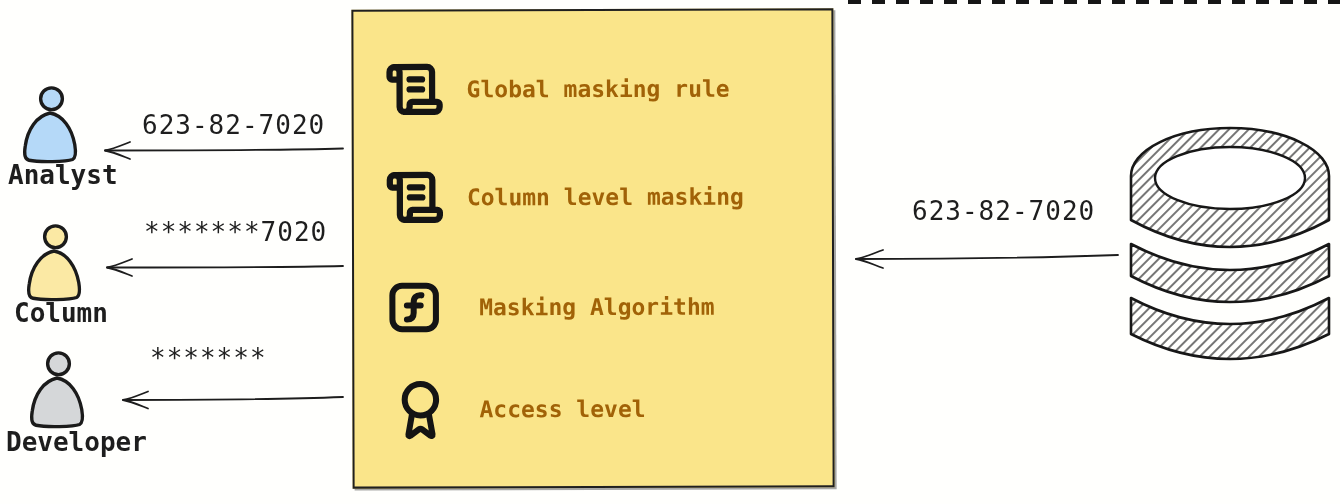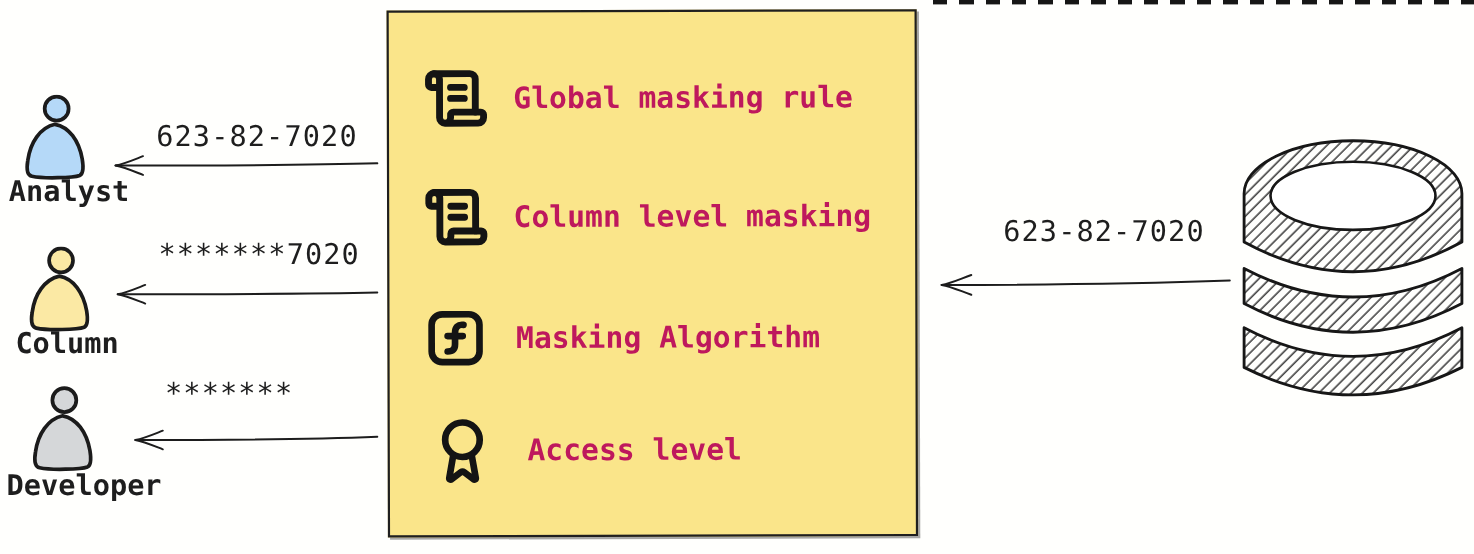--- a/index.html
+++ b/index.html
@@ -27,21 +27,21 @@
     background:#fae58a;
     border:2.5px solid #1f1f1f;
     transform:rotate(-0.15deg);
     box-shadow:2px 2px 0 rgba(60,60,60,.45);
     box-sizing:border-box;
   }
   .mask-row{
     position:absolute;left:31px;display:flex;align-items:center;gap:22px;
   }
   .mask-row .row-label{
-    font-size:27px;font-weight:bold;white-space:nowrap;color:#be185d;
+    font-size:23px;font-weight:bold;white-space:nowrap;color:#a16207;
   }
   .ico{flex:0 0 auto;display:block;}
 
   
   .arrow-svg path{stroke:#1d1d1d;fill:none;stroke-linecap:round;}
 
   
   .top-dash{
     left:848px;top:0;width:492px;height:4px;
     background:repeating-linear-gradient(90deg,#161616 0 13px,transparent 13px 24px);
@@ -114,21 +114,21 @@
       </svg>
       <span class="row-label">Column level masking</span>
     </div>
 
     <div class="mask-row" style="top:267px">
       <svg class="ico" width="58" height="58" viewBox="0 0 24 24" fill="none" stroke="#141414" stroke-width="2.5" stroke-linecap="round" stroke-linejoin="round">
         <rect width="18" height="18" x="3" y="3" rx="4"></rect>
         <path d="M9 17c2 0 2.8-1 2.8-2.8V10c0-2 1-3.3 3.2-3"></path>
         <path d="M9 11.2h5.7"></path>
       </svg>
-      <span class="row-label" style="margin-left:4px">Masking Algorithm</span>
+      <span class="row-label" style="margin-left:14px">Masking Algorithm</span>
     </div>
 
     <div class="mask-row" style="top:366px">
       <svg class="ico" style="margin-left:6px" width="58" height="64" viewBox="0 0 24 26" fill="none" stroke="#141414" stroke-width="2.5" stroke-linecap="round" stroke-linejoin="round">
         <path d="m15.477 14.89 1.515 8.526a.5.5 0 0 1-.81.47l-3.58-2.687a1 1 0 0 0-1.197 0l-3.586 2.686a.5.5 0 0 1-.81-.469l1.514-8.526"></path>
         <circle cx="12" cy="9" r="6.5"></circle>
       </svg>
       <span class="row-label" style="margin-left:8px">Access level</span>
     </div>
 

